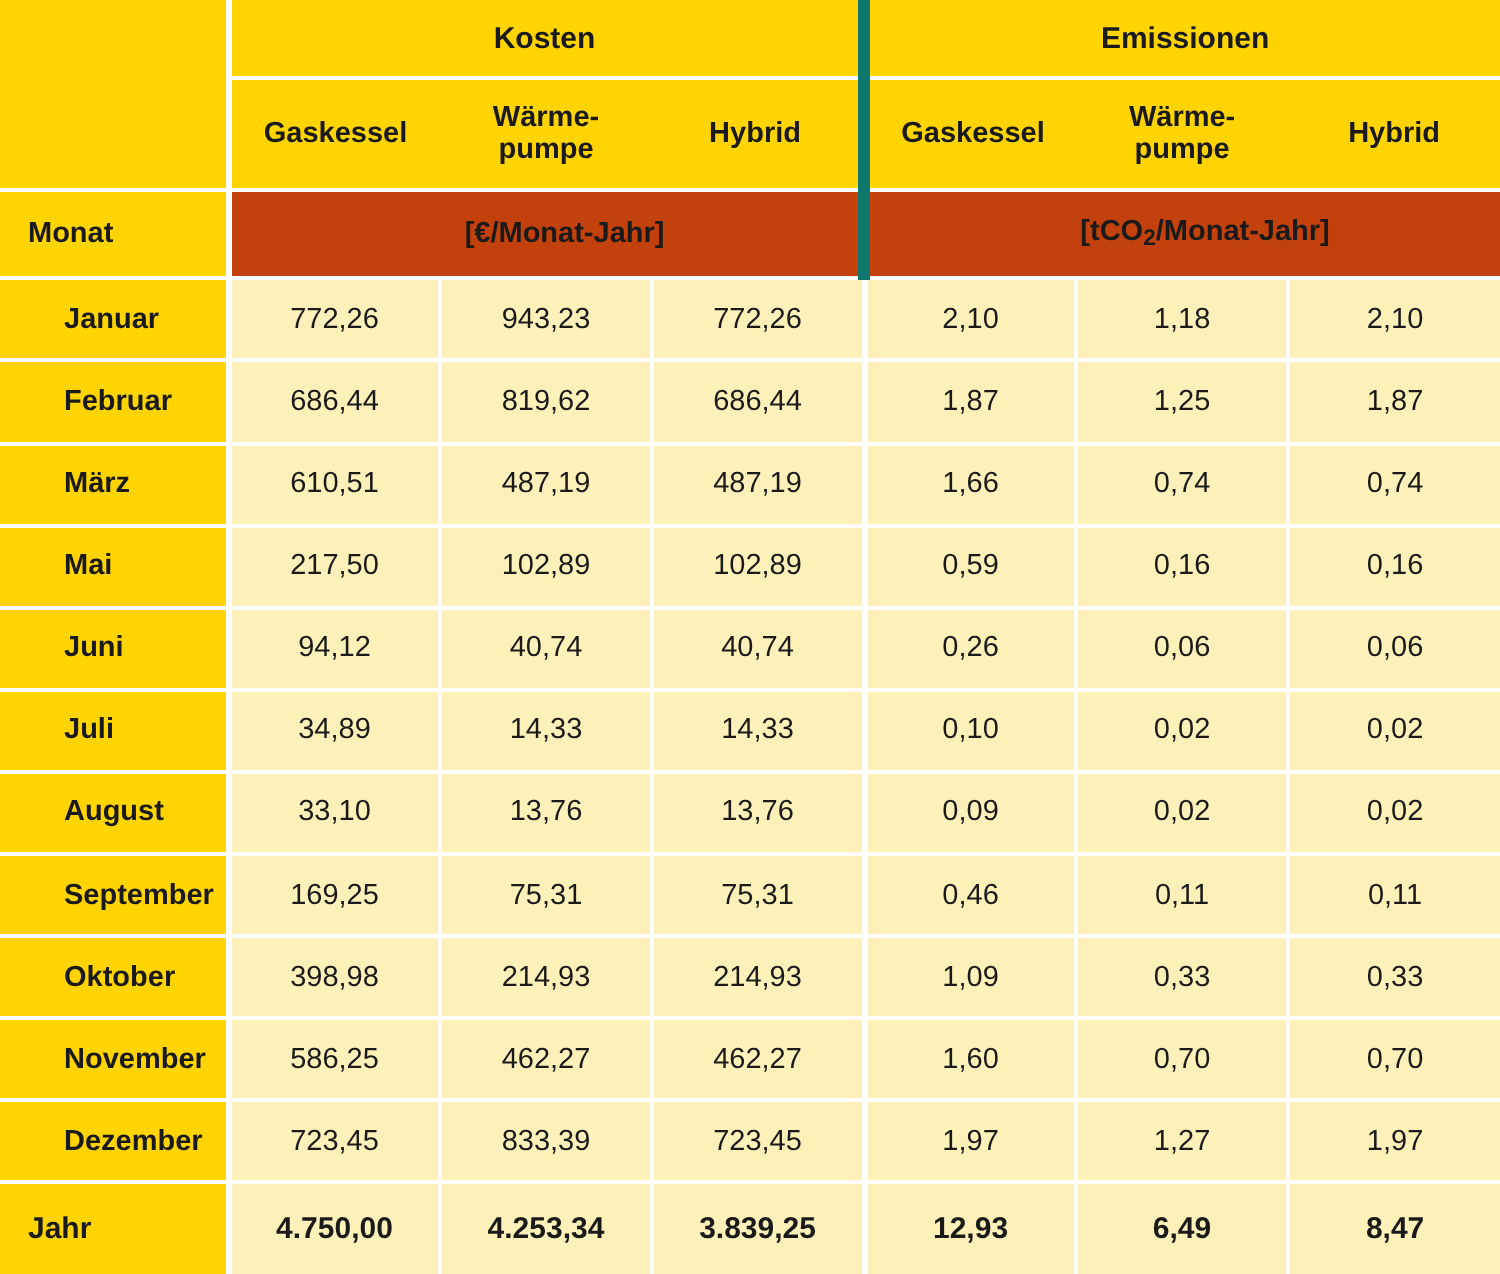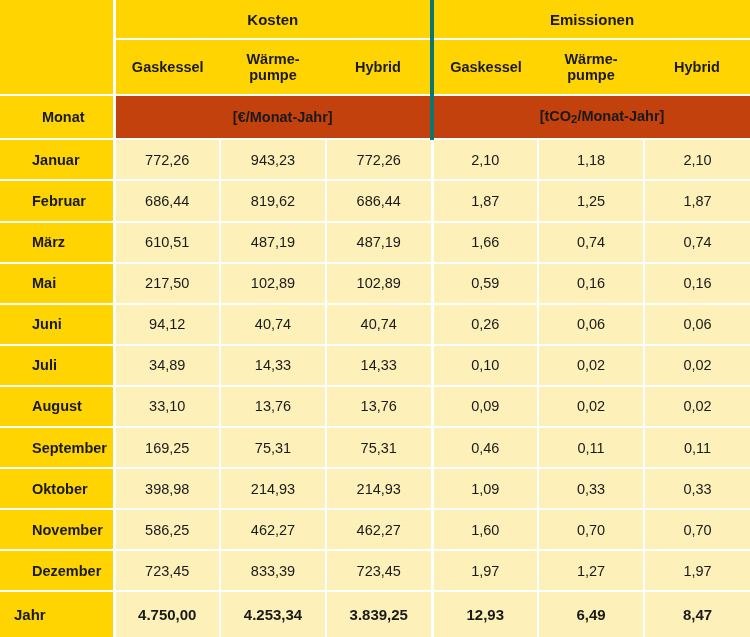--- a/index.html
+++ b/index.html
@@ -56,35 +56,35 @@
     line-height: 1.12;
   }
   .corner-cell {
     background: #ffd400;
     border: 0;
   }
 
   
   .vsep-left  { border-left: 3px solid #ffffff; }
 
-  .grp-gap { border-left: 4px solid #0f766e; }
+  .grp-gap { border-left: 6px solid #0f766e; }
 
   
   tr.unit-row td {
     background: #c2410c;
     font-weight: bold;
     height: 40px;
     font-size: 14.5px;
     border-top: 2px solid #ffffff;
     border-bottom: 2px solid #ffffff;
     padding-left: 20px;
   }
   tr.unit-row td.month-cell {
     background: #ffd400;
-    text-align: center;
+    text-align: left;
     padding-left: 14px;
   }
 
   
   tr.data-row td {
     height: 37px;
     background: #fdf0b8;
     border-bottom: 2px solid #ffffff;
   }
   tr.data-row td.month-cell {

